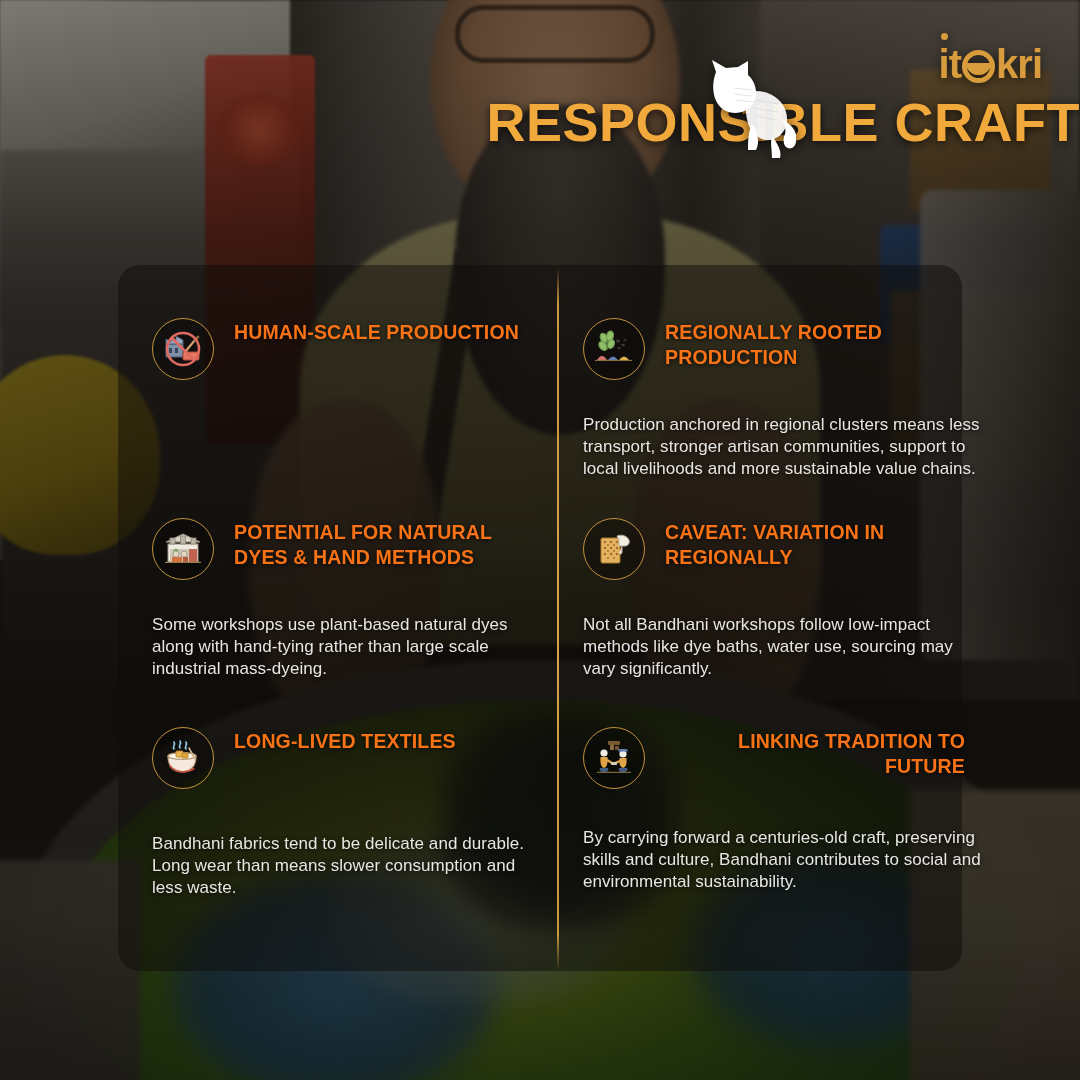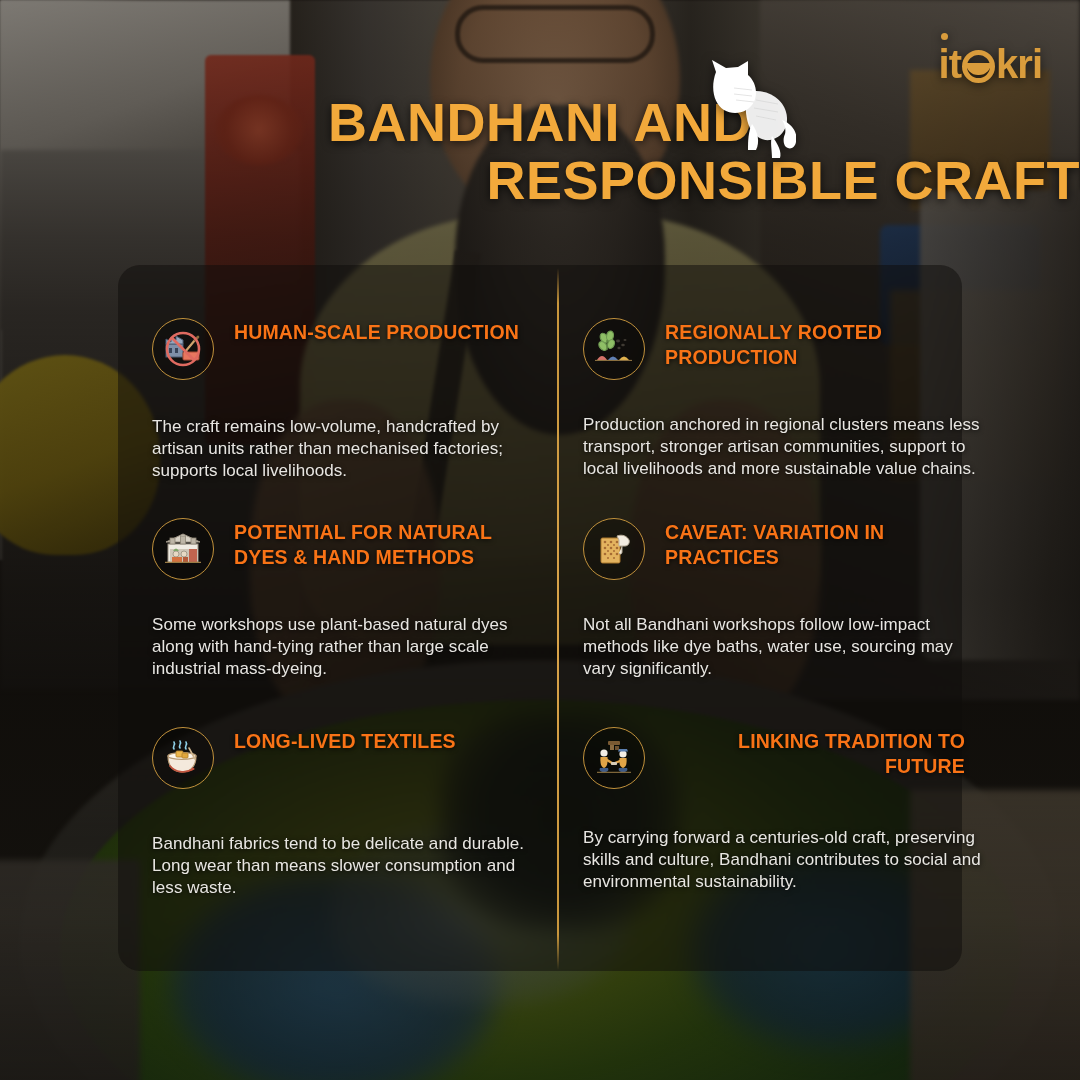--- a/index.html
+++ b/index.html
@@ -342,21 +342,20 @@
     <div class="ph-dye-fabric"></div>
     <div class="ph-dye-dark"></div>
     <div class="ph-floor-l"></div>
     <div class="ph-floor-r"></div>
   </div>
   <div class="photo-veil"></div>
 
   <div class="header">
 
     <div class="title">
-      <span>BANDHANI AND</span>
       <span class="l2">RESPONSIBLE CRAFT</span>
     </div>
 
     <svg class="cat-icon" viewBox="0 0 110 105">
       <g fill="#ffffff">
         <path d="M30 14 L26 2 L40 10 L52 9 L62 3 L62 17 C70 24 72 35 68 44 C62 55 48 58 38 52 C28 46 24 30 30 14 Z"></path>
         <path d="M62 34 C80 30 96 40 100 54 C104 68 96 80 84 82 C76 83 68 78 64 70 C60 62 58 48 62 34 Z" opacity="0.92"></path>
         <path d="M66 66 C72 74 74 84 70 92 L62 92 C62 84 62 74 66 66 Z"></path>
         <path d="M86 78 C92 86 96 94 94 100 L86 100 C86 92 84 84 86 78 Z"></path>
         <path d="M96 62 C106 66 112 74 110 84 C109 90 104 92 100 89 C97 86 97 80 99 76 C100 72 99 66 96 62 Z"></path>
@@ -389,21 +388,20 @@
           <rect x="14" y="21" width="3" height="5" fill="#37445a"></rect>
           <rect x="22" y="25" width="16" height="8" rx="1" fill="#e8775f" stroke="#a84a34" stroke-width="1"></rect>
           <path d="M24 25 L34 13" stroke="#cfa36d" stroke-width="2.2" stroke-linecap="round"></path>
           <path d="M34 13 L37 10" stroke="#8b6a3e" stroke-width="2.6" stroke-linecap="round"></path>
           <circle cx="22" cy="22" r="16" fill="none" stroke="#e06a60" stroke-width="2.6"></circle>
           <line x1="11" y1="11" x2="33" y2="33" stroke="#e06a60" stroke-width="2.6"></line>
         </svg>
       </div>
       <div class="card-title">HUMAN-SCALE PRODUCTION</div>
     </div>
-    <div class="card-body">The craft remains low-volume, handcrafted by artisan units rather than mechanised factories; supports local livelihoods.</div>
   </div>
 
   <div class="card col-r row-1">
     <div class="card-head">
       <div class="icon-circle">
         <svg viewBox="0 0 44 44">
           <g stroke="#6f9a52" stroke-width="1.2" fill="#8fbf66">
             <ellipse cx="12" cy="11" rx="3.4" ry="5" transform="rotate(-28 12 11)"></ellipse>
             <ellipse cx="18" cy="9" rx="3.4" ry="5" transform="rotate(12 18 9)"></ellipse>
             <ellipse cx="11" cy="19" rx="3.4" ry="5" transform="rotate(-40 11 19)"></ellipse>
@@ -470,21 +468,21 @@
               <circle cx="22" cy="18" r="1"></circle>
             <circle cx="16" cy="24" r="1"></circle>
               <circle cx="22" cy="24" r="1"></circle>
             <circle cx="16" cy="31" r="1"></circle>
               <circle cx="22" cy="31" r="1"></circle>
           </g>
           <path d="M25 9 C30 7 35 9 37 13 C38 16 36 19 33 19 L27 19 L27 13 Z" fill="#f3ece0" stroke="#b9ad99" stroke-width="1"></path>
           <path d="M30 19 L30 25 C30 27 28 28 27 26" fill="#f3ece0" stroke="#b9ad99" stroke-width="1"></path>
         </svg>
       </div>
-      <div class="card-title">CAVEAT: VARIATION IN PRACTICES</div>
+      <div class="card-title">CAVEAT: VARIATION IN REGIONALLY</div>
     </div>
     <div class="card-body">Not all Bandhani workshops follow low-impact methods like dye baths, water use, sourcing may vary significantly.</div>
   </div>
 
   <div class="card col-l row-3">
     <div class="card-head">
       <div class="icon-circle">
         <svg viewBox="0 0 44 44">
           <g stroke="#8fd0e8" stroke-width="1.6" fill="none" stroke-linecap="round">
             <path d="M13 13 C11 10 15 9 13 6"></path>

